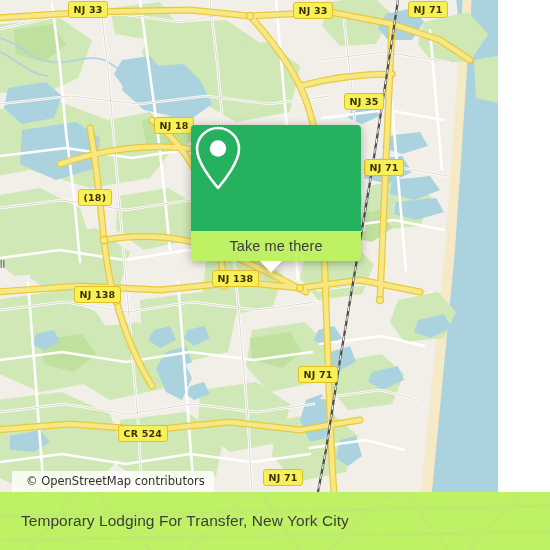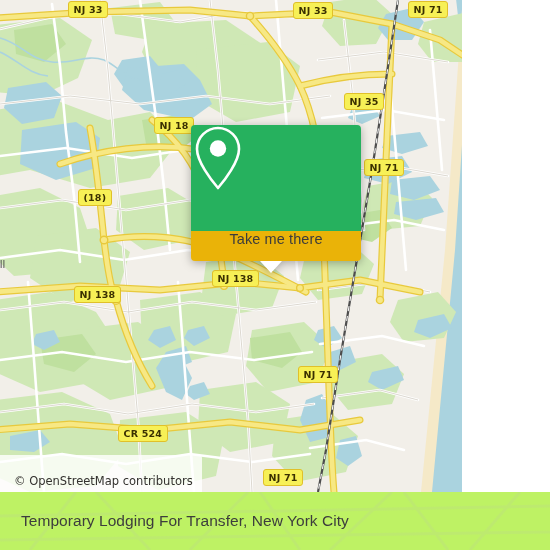--- a/index.html
+++ b/index.html
@@ -4,21 +4,21 @@
 <style>
   html,body{margin:0;padding:0;}
   body{
     width:550px;height:550px;overflow:hidden;
     font-family:"Liberation Sans","DejaVu Sans",sans-serif;
     background:#f2efe9;
   }
   #app{position:relative;width:550px;height:550px;overflow:hidden;background:#fff;}
 
   
-  #map{position:absolute;left:0;top:0;width:462px;height:492px;overflow:hidden;background:#f2efe9;}
+  #map{position:absolute;left:0;top:0;width:498px;height:492px;overflow:hidden;background:#f2efe9;}
   #map svg{position:absolute;left:0;top:0;display:block;}
 
   
   .shield{
     position:absolute;
     background:#f7f056;
     border:1.6px solid #e0c02a;
     border-radius:3px;
     color:#3a3000;
     font-size:9.5px;
@@ -34,45 +34,45 @@
   .maplabel{
     position:absolute;
     color:#4a4a4a;
     font-size:10px;
     font-family:"DejaVu Sans",sans-serif;
     white-space:nowrap;
   }
 
   
   #attrib{
-    position:absolute;left:0;bottom:0;
+    position:absolute;left:12px;bottom:0;
     background:rgba(255,255,255,.80);
     color:#33312e;
     font-size:11.5px;
     font-family:"DejaVu Sans",sans-serif;
-    padding:19px 9px 4px 14px;
+    padding:3px 9px 4px 14px;
     border-top-right-radius:3px;
     white-space:nowrap;
   }
 
   
   #popup{
     position:absolute;left:191px;top:125px;width:170px;
     filter:drop-shadow(0 2px 5px rgba(0,0,0,.30));
   }
   #popup-body{
     background:#26b15e;
     height:106px;
     border-top-left-radius:4px;border-top-right-radius:4px;
     display:flex;align-items:center;justify-content:center;
   }
   #popup-action{
-    background:#eab308;
+    background:#bef264;
     height:30px;
-    display:flex;justify-content:center;
+    display:flex;align-items:center;justify-content:center;
     color:#3c3c3c;
     font-size:14.5px;
     border-bottom-left-radius:4px;border-bottom-right-radius:4px;
     letter-spacing:.1px;
   }
   #popup-tail{
     position:absolute;left:69px;top:136px;
     width:0;height:0;
     border-left:11px solid transparent;
     border-right:11px solid transparent;

